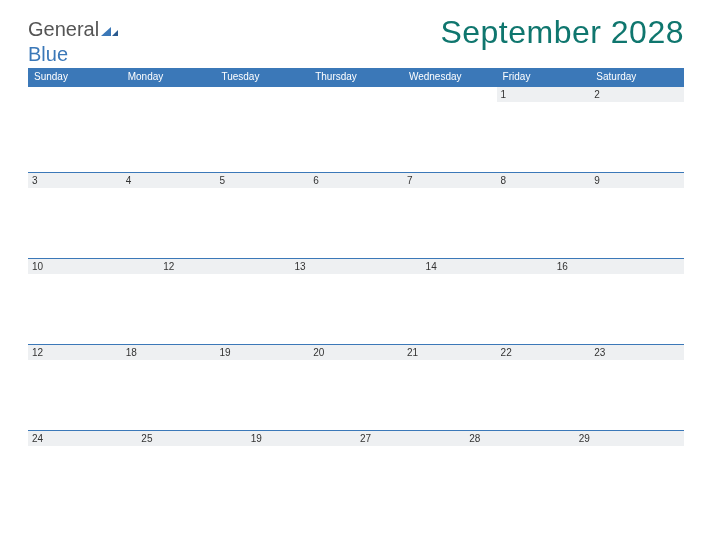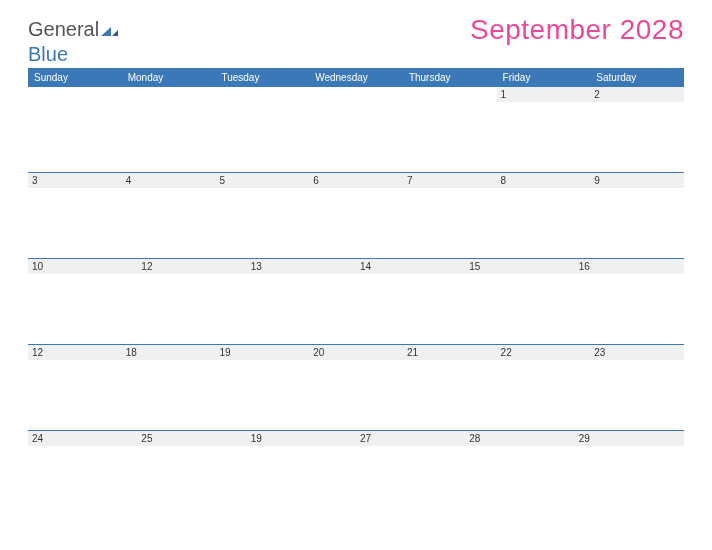--- a/index.html
+++ b/index.html
@@ -29,34 +29,33 @@
   .logo-mark {
     display: inline-block;
     vertical-align: top;
     margin-left: 2px;
     margin-top: 2px;
   }
   .title {
     position: absolute;
     right: 28px;
     top: 14px;
-    font-size: 28px;
+    font-size: 32px;
     font-weight: 400;
-    color: #ec4899;
+    color: #0f766e;
     letter-spacing: 0.5px;
   }
   .calendar {
     margin: 0 28px;
     width: calc(712px - 56px);
   }
   .dayhead {
     display: flex;
     background: #3b78b8;
     height: 18px;
-    align-items: center;
   }
   .dayhead > div {
     flex: 1;
     color: #fff;
     font-size: 10px;
     padding: 3px 6px;
     text-align: left;
   }
   .week {
     display: flex;
@@ -89,22 +88,22 @@
     <span class="blue">Blue</span>
   </div>
   <div class="title">September 2028</div>
 </div>
 
 <div class="calendar">
   <div class="dayhead">
     <div>Sunday</div>
     <div>Monday</div>
     <div>Tuesday</div>
+    <div>Thursday</div>
     <div>Wednesday</div>
-    <div>Thursday</div>
     <div>Friday</div>
     <div>Saturday</div>
   </div>
 
   <div class="week">
     <div class="cell">
         <div class="datebar empty"></div>
       </div>
     <div class="cell">
         <div class="datebar empty"></div>
@@ -157,23 +156,20 @@
     <div class="cell">
         <div class="datebar">12</div>
       </div>
     <div class="cell">
         <div class="datebar">13</div>
       </div>
     <div class="cell">
         <div class="datebar">14</div>
       </div>
     <div class="cell">
-        <div class="datebar">15</div>
-      </div>
-    <div class="cell">
         <div class="datebar">16</div>
       </div>
   </div>
 
   <div class="week">
     <div class="cell">
         <div class="datebar">12</div>
       </div>
     <div class="cell">
         <div class="datebar">18</div>

